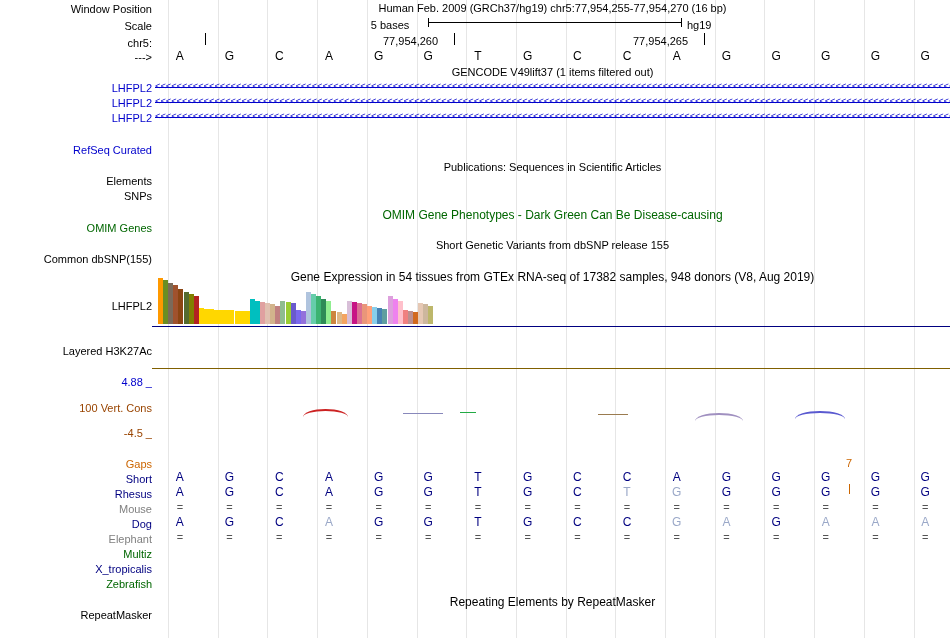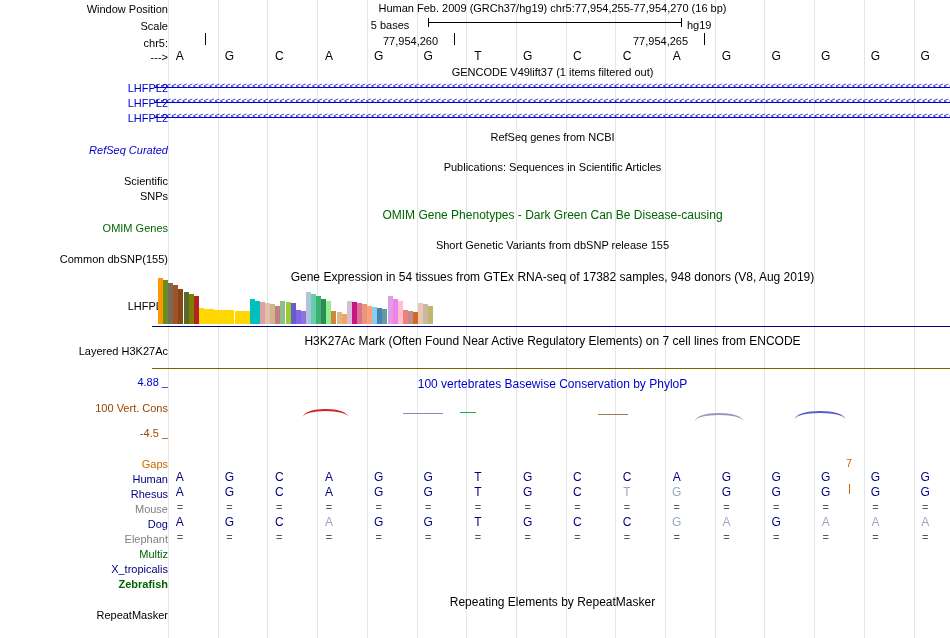--- a/index.html
+++ b/index.html
@@ -25,21 +25,21 @@
   .lbl {
     position: absolute;
     right: 0;
     text-align: right;
     white-space: nowrap;
     font-size: 11px;
     line-height: 12px;
   }
   #leftcol {
     position: absolute;
-    left: 16px; top: 0;
+    left: 0; top: 0;
     width: 152px;
     height: 458px;
   }
   #track-area {
     position: absolute;
     left: 155px; top: 0;
     width: 795px;
     height: 638px;
   }
   .vgrid {
@@ -160,41 +160,41 @@
   <div id="leftcol">
     <div class="lbl" style="top:3px;">Window Position</div>
     <div class="lbl" style="top:20px;">Scale</div>
     <div class="lbl" style="top:37px;">chr5:</div>
     <div class="lbl" style="top:51px;">---&gt;</div>
 
     <div class="lbl blue" style="top:82px;">LHFPL2</div>
     <div class="lbl blue" style="top:97px;">LHFPL2</div>
     <div class="lbl blue" style="top:112px;">LHFPL2</div>
 
-    <div class="lbl blue" style="top:144px;font-style:italic;">RefSeq Curated</div>
-    <div class="lbl" style="top:175px;">Scientific</div>
+    <div class="lbl blue" style="top:144px;">RefSeq Curated</div>
+    <div class="lbl" style="top:175px;">Elements</div>
     <div class="lbl" style="top:190px;">SNPs</div>
     <div class="lbl darkgreen" style="top:222px;">OMIM Genes</div>
     <div class="lbl" style="top:253px;">Common dbSNP(155)</div>
     <div class="lbl" style="top:300px;">LHFPL2</div>
     <div class="lbl" style="top:345px;">Layered H3K27Ac</div>
 
     <div class="lbl blue" style="top:376px;">4.88 _</div>
     <div class="lbl brown" style="top:402px;margin-left:24px;">100 Vert. Cons</div>
     <div class="lbl brown" style="top:427px;">-4.5 _</div>
 
     <div class="lbl orange" style="top:458px;">Gaps</div>
-    <div class="lbl navy" style="top:473px;">Human</div>
+    <div class="lbl navy" style="top:473px;">Short</div>
     <div class="lbl navy" style="top:488px;">Rhesus</div>
     <div class="lbl" style="top:503px; color:#808080;">Mouse</div>
     <div class="lbl navy" style="top:518px;">Dog</div>
     <div class="lbl" style="top:533px; color:#808080;">Elephant</div>
     <div class="lbl darkgreen" style="top:548px;">Multiz</div>
     <div class="lbl navy" style="top:563px;">X_tropicalis</div>
-    <div class="lbl darkgreen" style="top:578px;font-weight:bold;">Zebrafish</div>
+    <div class="lbl darkgreen" style="top:578px;">Zebrafish</div>
 
     <div class="lbl" style="top:609px;">RepeatMasker</div>
   </div>
 
   <div id="track-area">
 
     <div class="title-text" style="left:0; top:2px; width:795px;">Human Feb. 2009 (GRCh37/hg19)    chr5:77,954,255-77,954,270 (16 bp)</div>
 
     <div class="center-text" style="left:150px; top:19px; width:170px;">5 bases</div>
     <div class="tickline" style="left:273px; top:22px; width:254px; height:1px;"></div>
@@ -225,21 +225,20 @@
         <div class="baseletter" style="left: 658.781px; top: 0px;">G</div>
         <div class="baseletter" style="left: 708.469px; top: 0px;">G</div>
         <div class="baseletter" style="left: 758.156px; top: 0px;">G</div>
       </div>
 
     <div class="title-text" style="left:0; top:66px; width:795px;">GENCODE V49lift37 (1 items filtered out)</div>
     <div class="genearrow" style="left: 0px; top: 83px; width: 795px; font-size: 9px; color: rgb(0, 0, 204);">&lt;&lt;&lt;&lt;&lt;&lt;&lt;&lt;&lt;&lt;&lt;&lt;&lt;&lt;&lt;&lt;&lt;&lt;&lt;&lt;&lt;&lt;&lt;&lt;&lt;&lt;&lt;&lt;&lt;&lt;&lt;&lt;&lt;&lt;&lt;&lt;&lt;&lt;&lt;&lt;&lt;&lt;&lt;&lt;&lt;&lt;&lt;&lt;&lt;&lt;&lt;&lt;&lt;&lt;&lt;&lt;&lt;&lt;&lt;&lt;&lt;&lt;&lt;&lt;&lt;&lt;&lt;&lt;&lt;&lt;&lt;&lt;&lt;&lt;&lt;&lt;&lt;&lt;&lt;&lt;&lt;&lt;&lt;&lt;&lt;&lt;&lt;&lt;&lt;&lt;&lt;&lt;&lt;&lt;&lt;&lt;&lt;&lt;&lt;&lt;&lt;&lt;&lt;&lt;&lt;&lt;&lt;&lt;&lt;&lt;&lt;&lt;&lt;&lt;&lt;&lt;&lt;&lt;&lt;&lt;&lt;&lt;&lt;&lt;&lt;&lt;&lt;&lt;&lt;&lt;&lt;&lt;&lt;&lt;&lt;&lt;&lt;&lt;&lt;&lt;&lt;&lt;&lt;&lt;&lt;&lt;&lt;&lt;&lt;&lt;&lt;&lt;&lt;&lt;&lt;&lt;&lt;&lt;&lt;&lt;&lt;&lt;&lt;&lt;&lt;&lt;&lt;&lt;&lt;&lt;&lt;&lt;&lt;&lt;&lt;&lt;&lt;&lt;&lt;&lt;&lt;&lt;&lt;&lt;&lt;&lt;&lt;&lt;&lt;&lt;&lt;&lt;&lt;&lt;&lt;&lt;&lt;&lt;&lt;&lt;</div>
     <div class="genearrow" style="left: 0px; top: 98px; width: 795px; font-size: 9px; color: rgb(0, 0, 204);">&lt;&lt;&lt;&lt;&lt;&lt;&lt;&lt;&lt;&lt;&lt;&lt;&lt;&lt;&lt;&lt;&lt;&lt;&lt;&lt;&lt;&lt;&lt;&lt;&lt;&lt;&lt;&lt;&lt;&lt;&lt;&lt;&lt;&lt;&lt;&lt;&lt;&lt;&lt;&lt;&lt;&lt;&lt;&lt;&lt;&lt;&lt;&lt;&lt;&lt;&lt;&lt;&lt;&lt;&lt;&lt;&lt;&lt;&lt;&lt;&lt;&lt;&lt;&lt;&lt;&lt;&lt;&lt;&lt;&lt;&lt;&lt;&lt;&lt;&lt;&lt;&lt;&lt;&lt;&lt;&lt;&lt;&lt;&lt;&lt;&lt;&lt;&lt;&lt;&lt;&lt;&lt;&lt;&lt;&lt;&lt;&lt;&lt;&lt;&lt;&lt;&lt;&lt;&lt;&lt;&lt;&lt;&lt;&lt;&lt;&lt;&lt;&lt;&lt;&lt;&lt;&lt;&lt;&lt;&lt;&lt;&lt;&lt;&lt;&lt;&lt;&lt;&lt;&lt;&lt;&lt;&lt;&lt;&lt;&lt;&lt;&lt;&lt;&lt;&lt;&lt;&lt;&lt;&lt;&lt;&lt;&lt;&lt;&lt;&lt;&lt;&lt;&lt;&lt;&lt;&lt;&lt;&lt;&lt;&lt;&lt;&lt;&lt;&lt;&lt;&lt;&lt;&lt;&lt;&lt;&lt;&lt;&lt;&lt;&lt;&lt;&lt;&lt;&lt;&lt;&lt;&lt;&lt;&lt;&lt;&lt;&lt;&lt;&lt;&lt;&lt;&lt;&lt;&lt;&lt;&lt;&lt;&lt;&lt;&lt;</div>
     <div class="genearrow" style="left: 0px; top: 113px; width: 795px; font-size: 9px; color: rgb(0, 0, 204);">&lt;&lt;&lt;&lt;&lt;&lt;&lt;&lt;&lt;&lt;&lt;&lt;&lt;&lt;&lt;&lt;&lt;&lt;&lt;&lt;&lt;&lt;&lt;&lt;&lt;&lt;&lt;&lt;&lt;&lt;&lt;&lt;&lt;&lt;&lt;&lt;&lt;&lt;&lt;&lt;&lt;&lt;&lt;&lt;&lt;&lt;&lt;&lt;&lt;&lt;&lt;&lt;&lt;&lt;&lt;&lt;&lt;&lt;&lt;&lt;&lt;&lt;&lt;&lt;&lt;&lt;&lt;&lt;&lt;&lt;&lt;&lt;&lt;&lt;&lt;&lt;&lt;&lt;&lt;&lt;&lt;&lt;&lt;&lt;&lt;&lt;&lt;&lt;&lt;&lt;&lt;&lt;&lt;&lt;&lt;&lt;&lt;&lt;&lt;&lt;&lt;&lt;&lt;&lt;&lt;&lt;&lt;&lt;&lt;&lt;&lt;&lt;&lt;&lt;&lt;&lt;&lt;&lt;&lt;&lt;&lt;&lt;&lt;&lt;&lt;&lt;&lt;&lt;&lt;&lt;&lt;&lt;&lt;&lt;&lt;&lt;&lt;&lt;&lt;&lt;&lt;&lt;&lt;&lt;&lt;&lt;&lt;&lt;&lt;&lt;&lt;&lt;&lt;&lt;&lt;&lt;&lt;&lt;&lt;&lt;&lt;&lt;&lt;&lt;&lt;&lt;&lt;&lt;&lt;&lt;&lt;&lt;&lt;&lt;&lt;&lt;&lt;&lt;&lt;&lt;&lt;&lt;&lt;&lt;&lt;&lt;&lt;&lt;&lt;&lt;&lt;&lt;&lt;&lt;&lt;&lt;&lt;&lt;&lt;&lt;</div>
 
-    <div class="title-text" style="left:0; top:131px; width:795px;">RefSeq genes from NCBI</div>
     <div class="title-text darkgreen" style="left:0; top:208px; width:795px; font-size:12px;">OMIM Gene Phenotypes - Dark Green Can Be Disease-causing</div>
     <div class="title-text" style="left:0; top:161px; width:795px;">Publications: Sequences in Scientific Articles</div>
     <div class="title-text" style="left:0; top:239px; width:795px;">Short Genetic Variants from dbSNP release 155</div>
 
     <div class="title-text" style="left:0; top:270px; width:795px; font-size:12px;">Gene Expression in 54 tissues from GTEx RNA-seq of 17382 samples, 948 donors (V8, Aug 2019)</div>
     <div id="gtex-wrap" style="top:278px;">
         <div class="gtexbar" style="left: 3px; height: 46px; background: rgb(255, 153, 0);"></div>
         <div class="gtexbar" style="left: 8.1px; height: 44px; background: rgb(107, 142, 35);"></div>
         <div class="gtexbar" style="left: 13.2px; height: 41px; background: rgb(122, 106, 90);"></div>
         <div class="gtexbar" style="left: 18.3px; height: 39px; background: rgb(160, 82, 45);"></div>
@@ -289,24 +288,22 @@
         <div class="gtexbar" style="left: 242.7px; height: 23px; background: rgb(255, 192, 203);"></div>
         <div class="gtexbar" style="left: 247.8px; height: 14px; background: rgb(240, 128, 128);"></div>
         <div class="gtexbar" style="left: 252.9px; height: 13px; background: rgb(188, 143, 143);"></div>
         <div class="gtexbar" style="left: 258px; height: 12px; background: rgb(210, 105, 30);"></div>
         <div class="gtexbar" style="left: 263.1px; height: 21px; background: rgb(230, 200, 180);"></div>
         <div class="gtexbar" style="left: 268.2px; height: 20px; background: rgb(205, 183, 158);"></div>
         <div class="gtexbar" style="left: 273.3px; height: 18px; background: rgb(189, 183, 107);"></div>
       </div>
     <div class="hsep" style="left:-3px; top:326px; width:798px; background:#000080;"></div>
 
-    <div class="title-text" style="left:0; top:334px; width:795px; font-size:12px;">H3K27Ac Mark (Often Found Near Active Regulatory Elements) on 7 cell lines from ENCODE</div>
     <div class="hsep" style="left:-3px; top:368px; width:798px; background:#806000;"></div>
 
-    <div class="title-text blue" style="left:0; top:377px; width:795px; font-size:12px;">100 vertebrates Basewise Conservation by PhyloP</div>
     <div id="cons-wrap" style="position:absolute; left:0; top:398px; width:795px; height:26px;">
         <div style="position: absolute; left: 148px; top: 11px; width: 45px; height: 6px; border-top: 2px solid rgb(204, 34, 34); border-radius: 50% 50% 0px 0px / 100% 100% 0px 0px;"></div>
         <div style="position: absolute; left: 248px; top: 15px; width: 40px; height: 2px; border-top: 1px solid rgb(136, 136, 187);"></div>
         <div style="position: absolute; left: 305px; top: 14px; width: 16px; height: 2px; border-top: 1px solid rgb(34, 170, 68);"></div>
         <div style="position: absolute; left: 443px; top: 16px; width: 30px; height: 2px; border-top: 1px solid rgb(154, 123, 79);"></div>
         <div style="position: absolute; left: 540px; top: 15px; width: 48px; height: 6px; border-top: 2px solid rgb(160, 144, 192); border-radius: 50% 50% 0px 0px / 100% 100% 0px 0px;"></div>
         <div style="position: absolute; left: 640px; top: 13px; width: 50px; height: 6px; border-top: 2px solid rgb(90, 90, 208); border-radius: 50% 50% 0px 0px / 100% 100% 0px 0px;"></div>
       </div>
 
 

